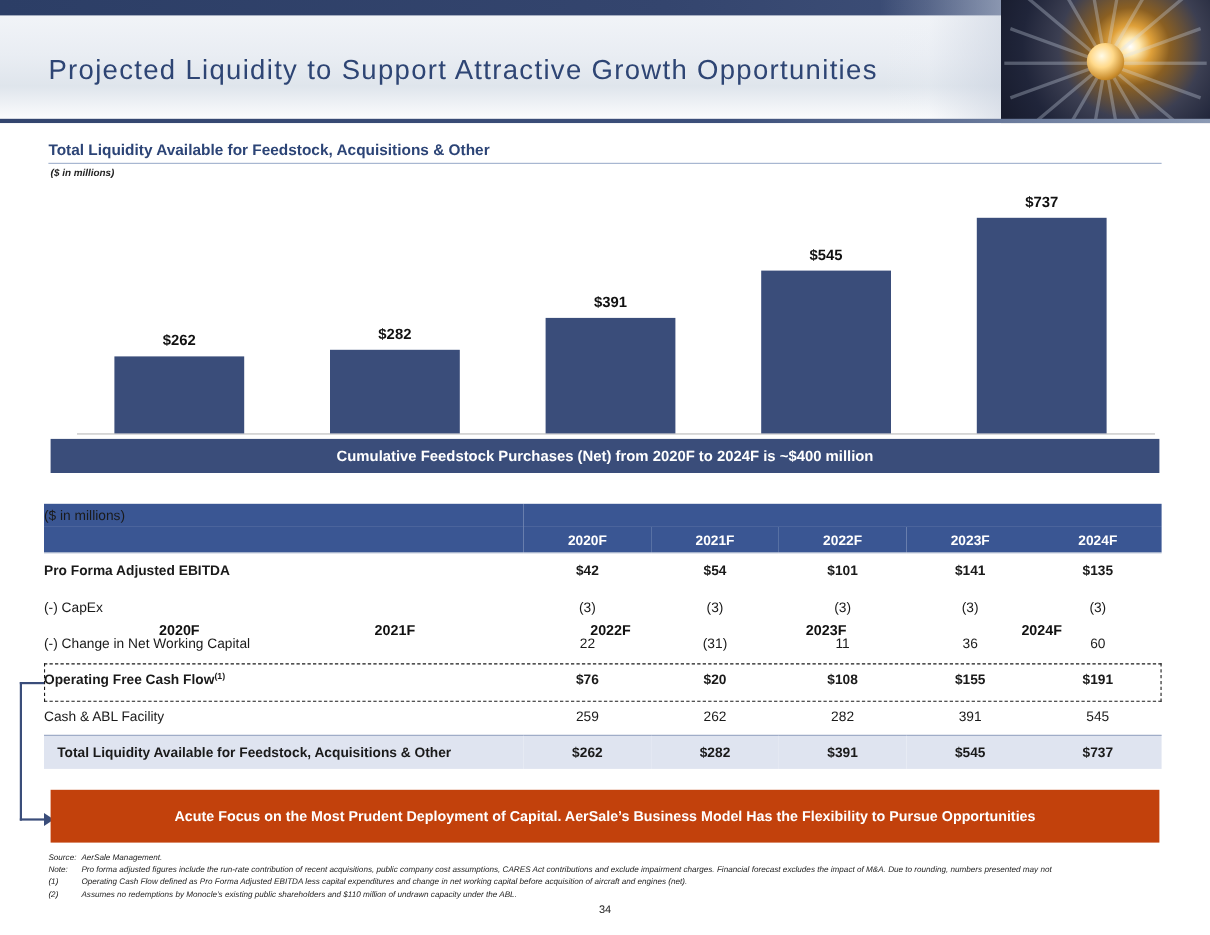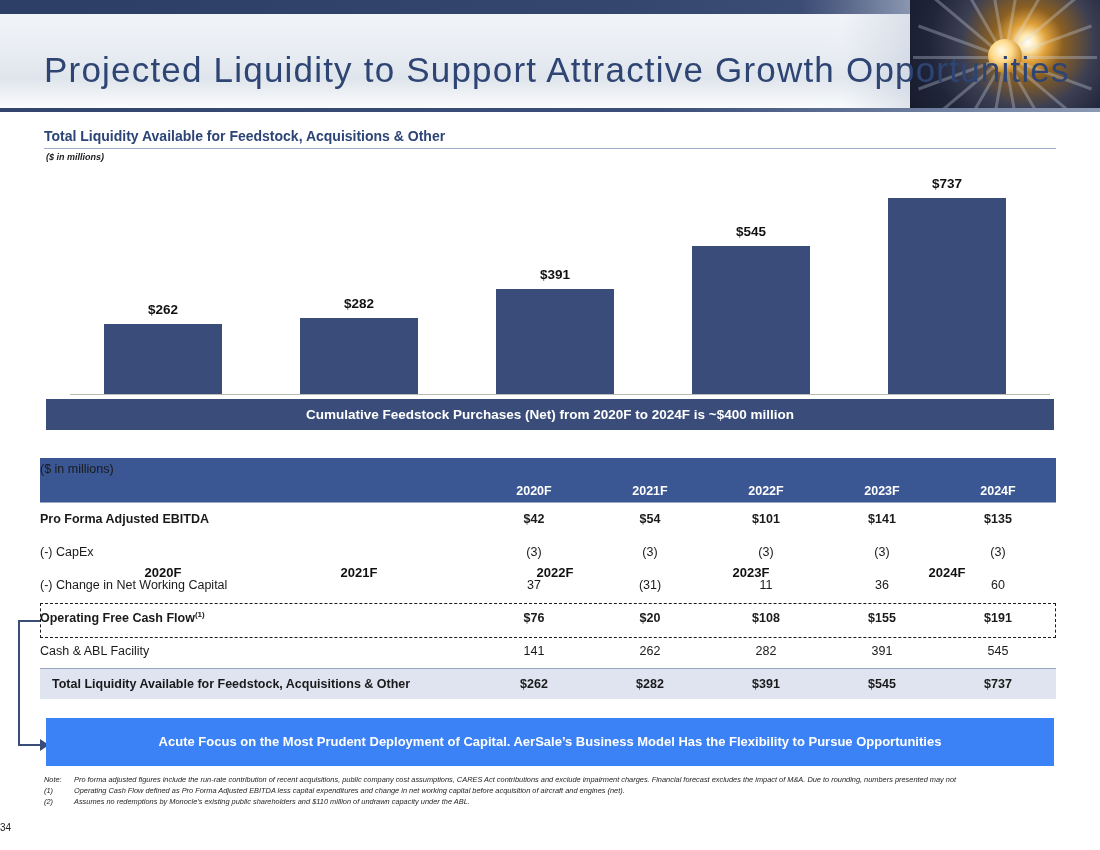--- a/index.html
+++ b/index.html
@@ -55,21 +55,21 @@
   }
   .header-photo-fade {
     position: absolute;
     right: 190px; top: 0;
     width: 110px; height: 112px;
     background: linear-gradient(90deg, rgba(255,255,255,0) 0%, rgba(240,243,248,0.15) 40%, rgba(200,208,222,0.55) 100%);
   }
   .header-title {
     position: absolute;
     left: 44px; top: 50px;
-    font-size: 35px;
+    font-size: 25px;
     letter-spacing: 1.2px;
     color: #2e4574;
     font-weight: 400;
     white-space: nowrap;
   }
   .header-underline {
     position: absolute;
     left: 0; top: 108px;
     width: 1100px; height: 4px;
     background: linear-gradient(90deg, #33456e 0%, #3c4f7a 60%, #8c9ab4 100%);
@@ -257,21 +257,21 @@
     border-top: 6px solid transparent;
     border-bottom: 6px solid transparent;
     border-left: 9px solid #3a4d7a;
   }
 
   
   .bottom-band {
     position: absolute;
     left: 46px; top: 718px;
     width: 1008px; height: 48px;
-    background: #3b82f6;
+    background: #c2410c;
     color: #ffffff;
     font-size: 13px;
     font-weight: bold;
     display: flex;
     flex-direction: column;
     align-items: center;
     justify-content: center;
     text-align: center;
     line-height: 1.45;
   }
@@ -288,20 +288,21 @@
   }
   .fn-row { display: flex; }
   .fn-key { width: 30px; flex: 0 0 30px; }
   .fn-txt { flex: 1; }
   .fn-cont { padding-left: 60px; }
 
   .page-num {
     position: absolute;
     left: 0; top: 822px;
     width: 1100px;
+    text-align: center;
     font-size: 10px;
     color: #222;
   }
 </style>
 </head>
 <body>
 
 <div class="header-band">
   <div class="header-dark-strip"></div>
   <div class="header-photo">
@@ -403,39 +404,39 @@
       <td class="lbl indent">(-) CapEx</td>
       <td class="num">(3)</td>
       <td class="num">(3)</td>
       <td class="num">(3)</td>
       <td class="num">(3)</td>
       <td class="num">(3)</td>
     </tr>
 
     <tr class="row-h">
       <td class="lbl indent">(-) Change in Net Working Capital</td>
-      <td class="num">37</td>
+      <td class="num">22</td>
       <td class="num">(31)</td>
       <td class="num">11</td>
       <td class="num">36</td>
       <td class="num">60</td>
     </tr>
 
     <tr class="row-h">
       <td class="lbl bold"><span>Operating Free Cash Flow</span><span class="sup">(1)</span></td>
       <td class="num bold">$76</td>
       <td class="num bold">$20</td>
       <td class="num bold">$108</td>
       <td class="num bold">$155</td>
       <td class="num bold">$191</td>
     </tr>
 
     <tr class="row-h">
       <td class="lbl indent">Cash &amp; ABL Facility</td>
-      <td class="num">141</td>
+      <td class="num">259</td>
       <td class="num">262</td>
       <td class="num">282</td>
       <td class="num">391</td>
       <td class="num">545</td>
     </tr>
 
     <tr class="rule-above-total">
       <td></td>
           <td colspan="5"></td>
     </tr>
@@ -460,20 +461,24 @@
   <div class="hline-bottom"></div>
   <div class="arrow"></div>
 </div>
 
 <div class="bottom-band">
   <div>Acute Focus on the Most Prudent Deployment of Capital. AerSale’s Business Model Has the Flexibility to Pursue Opportunities</div>
 </div>
 
 <div class="footnotes">
   <div class="fn-row">
+    <div class="fn-key">Source:</div>
+    <div class="fn-txt">AerSale Management.</div>
+  </div>
+  <div class="fn-row">
     <div class="fn-key">Note:</div>
     <div class="fn-txt">Pro forma adjusted figures include the run-rate contribution of recent acquisitions, public company cost assumptions, CARES Act contributions and exclude impairment charges. Financial forecast excludes the impact of M&amp;A. Due to rounding, numbers presented may not</div>
   </div>
   <div class="fn-row">
     <div class="fn-key">(1)</div>
     <div class="fn-txt">Operating Cash Flow defined as Pro Forma Adjusted EBITDA less capital expenditures and change in net working capital before acquisition of aircraft and engines (net).</div>
   </div>
   <div class="fn-row">
     <div class="fn-key">(2)</div>
     <div class="fn-txt">Assumes no redemptions by Monocle’s existing public shareholders and $110 million of undrawn capacity under the ABL.</div>

